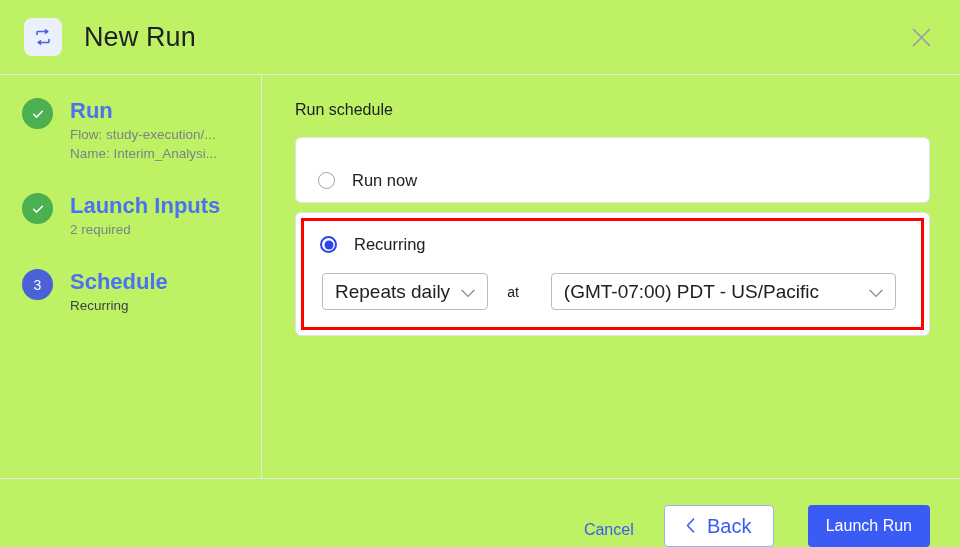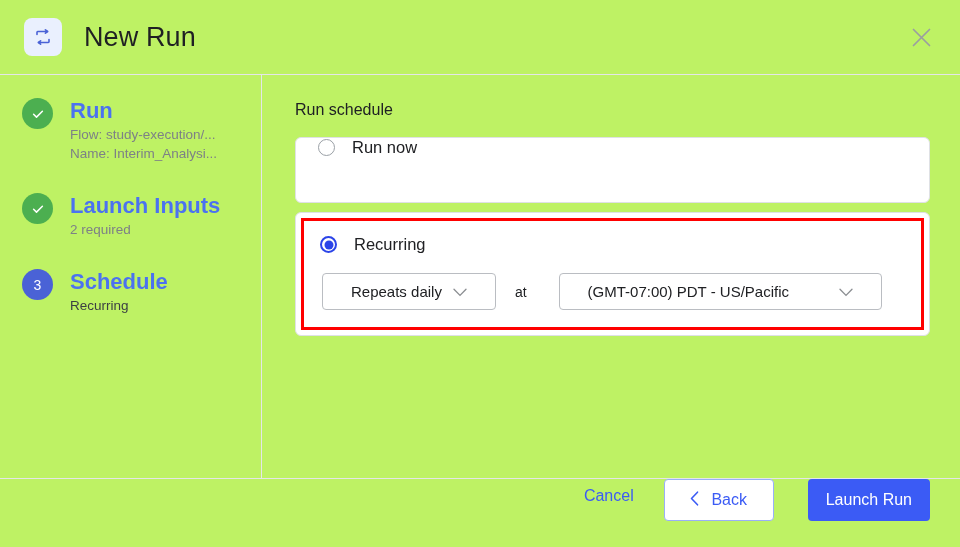--- a/index.html
+++ b/index.html
@@ -136,21 +136,21 @@
   }
   .option-card {
     border: 1px solid #dfe1e5;
     border-radius: 6px;
     background: #ffffff;
     box-sizing: border-box;
   }
   .card-runnow {
     height: 66px;
     display: flex;
-    align-items: flex-start;
+    align-items: flex-end;
     padding: 0 0 12px 22px;
     margin-bottom: 9px;
   }
   .card-recurring {
     padding: 0;
     position: relative;
   }
   .redbox {
     border: 3px solid #ff0000;
     margin: 5px;
@@ -198,57 +198,57 @@
     margin-left: 2px;
   }
   .field {
     border: 1px solid #babdc2;
     border-radius: 4px;
     background: #ffffff;
     height: 37px;
     box-sizing: border-box;
     display: flex;
     align-items: center;
-    padding: 0 28px;
-    font-size: 15px;
+    padding: 0 12px;
+    font-size: 19px;
     color: #202124;
     white-space: nowrap;
   }
   .field .chev { margin-left: 11px; display:block; flex: 0 0 auto;}
   .field-repeat { min-width: 162px; justify-content: space-between; }
   .field-time { min-width: 70px; justify-content: center; }
   .at-label {
     font-size: 14px;
     color: #202124;
     margin: 0 19px;
   }
   .field-tz { margin-left: 13px; justify-content: space-between; gap: 39px; }
 
   
   .footer {
     flex: 0 0 69px;
     height: 69px;
     border-top: 1px solid #e4e6e9;
     display: flex;
-    align-items: flex-start;
+    align-items: flex-end;
     justify-content: flex-end;
     padding-right: 30px;
     box-sizing: border-box;
   }
   .btn-text {
     font-size: 16px;
     color: #3b5bf5;
     background: none;
     border: none;
     padding: 8px 12px;
     cursor: pointer;
     font-family: inherit;
   }
   .btn-outline {
-    font-size: 16px;
+    font-size: 20px;
     color: #3b5bf5;
     background: #ffffff;
     border: 1px solid #9ab0f7;
     border-radius: 4px;
     height: 42px;
     min-width: 110px;
     display: flex;
     align-items: center;
     justify-content: center;
     gap: 12px;

